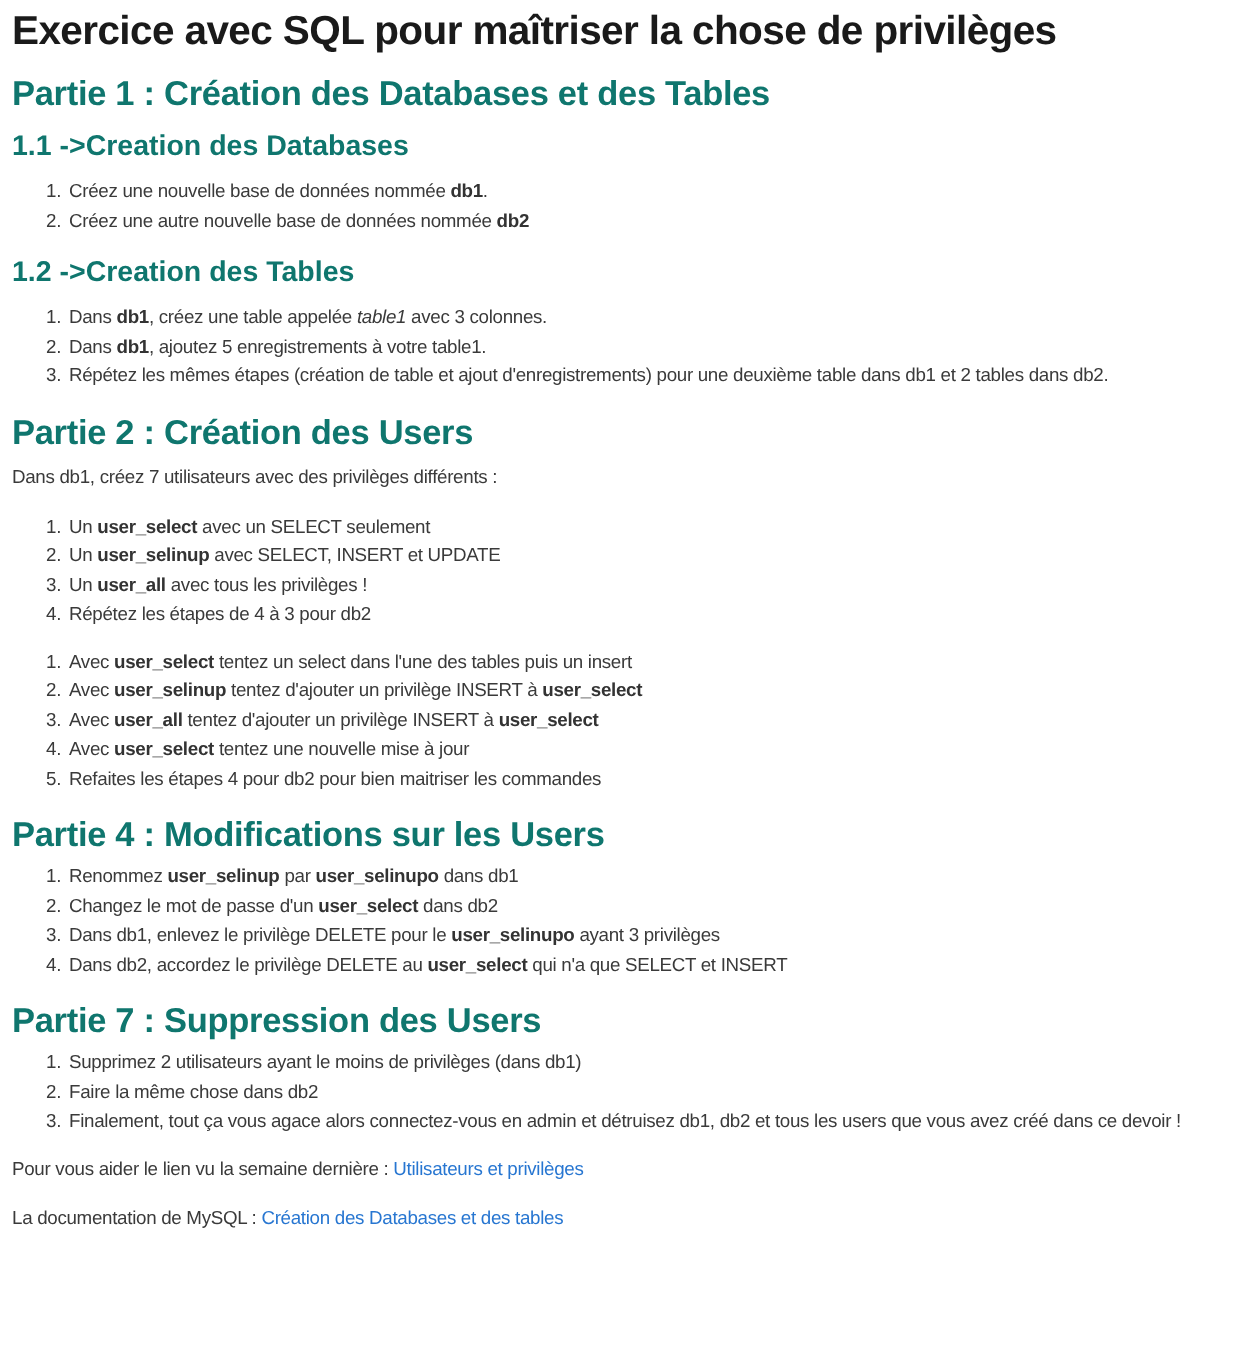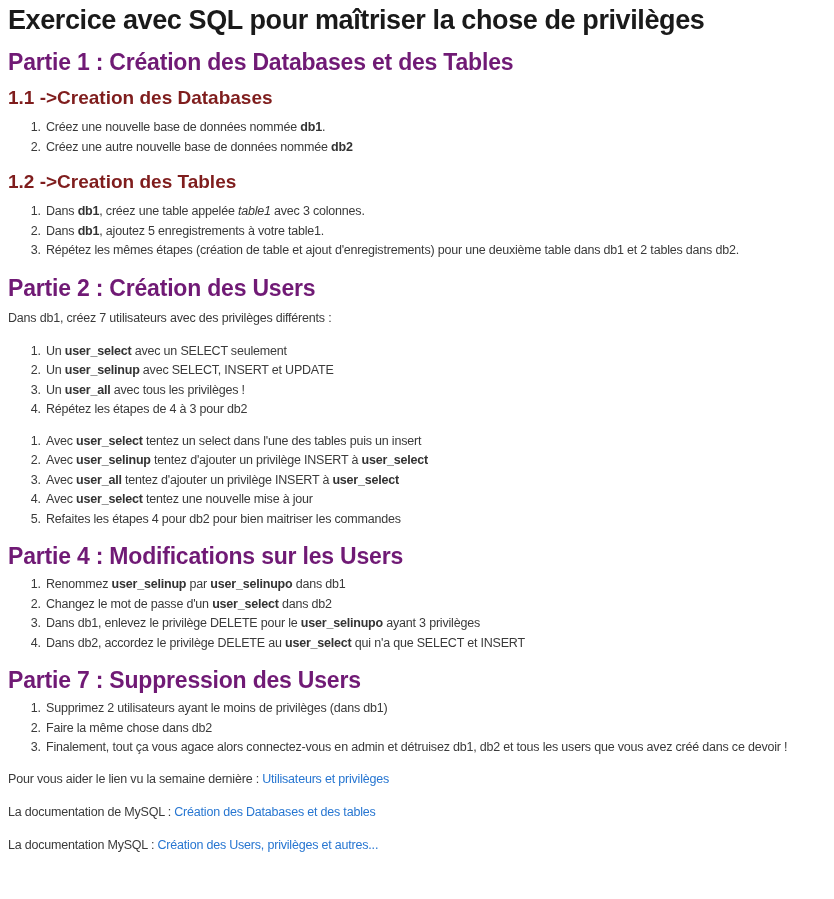--- a/index.html
+++ b/index.html
@@ -14,26 +14,26 @@
     color: #3a3a3a;
   }
   h1 {
     margin: 0 0 7px 0;
     font-size: 27px; line-height: 36px; font-weight: 700;
     color: #1a1a1a; letter-spacing: -0.4px; white-space: nowrap;
   }
   h2 {
     margin: 9px 0 4px 0;
     font-size: 23px; line-height: 30px; font-weight: 700;
-    color: #701a75; letter-spacing: -0.2px; white-space: nowrap;
+    color: #0f766e; letter-spacing: -0.2px; white-space: nowrap;
   }
   h3 {
     margin: 8px 0 8px 0;
     font-size: 19px; line-height: 25px; font-weight: 700;
-    color: #7f1d1d; white-space: nowrap;
+    color: #0f766e; white-space: nowrap;
   }
   ol {
     margin: 4px 0 12px 0;
     padding-left: 36px;
   }
   li {
     line-height: 19.5px;
     letter-spacing: -0.2px;
     white-space: nowrap;
     padding-left: 2px;
@@ -92,14 +92,13 @@
     <ol>
       <li>Supprimez 2 utilisateurs ayant le moins de privilèges (dans db1)</li>
       <li>Faire la même chose dans db2</li>
       <li>Finalement, tout ça vous agace alors connectez-vous en admin et détruisez db1, db2 et tous les users que vous avez créé dans ce devoir !</li>
     </ol>
   </main>
 
 <footer id="doc-footer">
     <p><span>Pour vous aider le lien vu la semaine dernière : </span><a>Utilisateurs et privilèges</a></p>
     <p><span>La documentation de MySQL : </span><a>Création des Databases et des tables</a></p>
-    <p><span>La documentation MySQL : </span><a>Création des Users, privilèges et autres...</a></p>
   </footer>
 
 </body></html>

